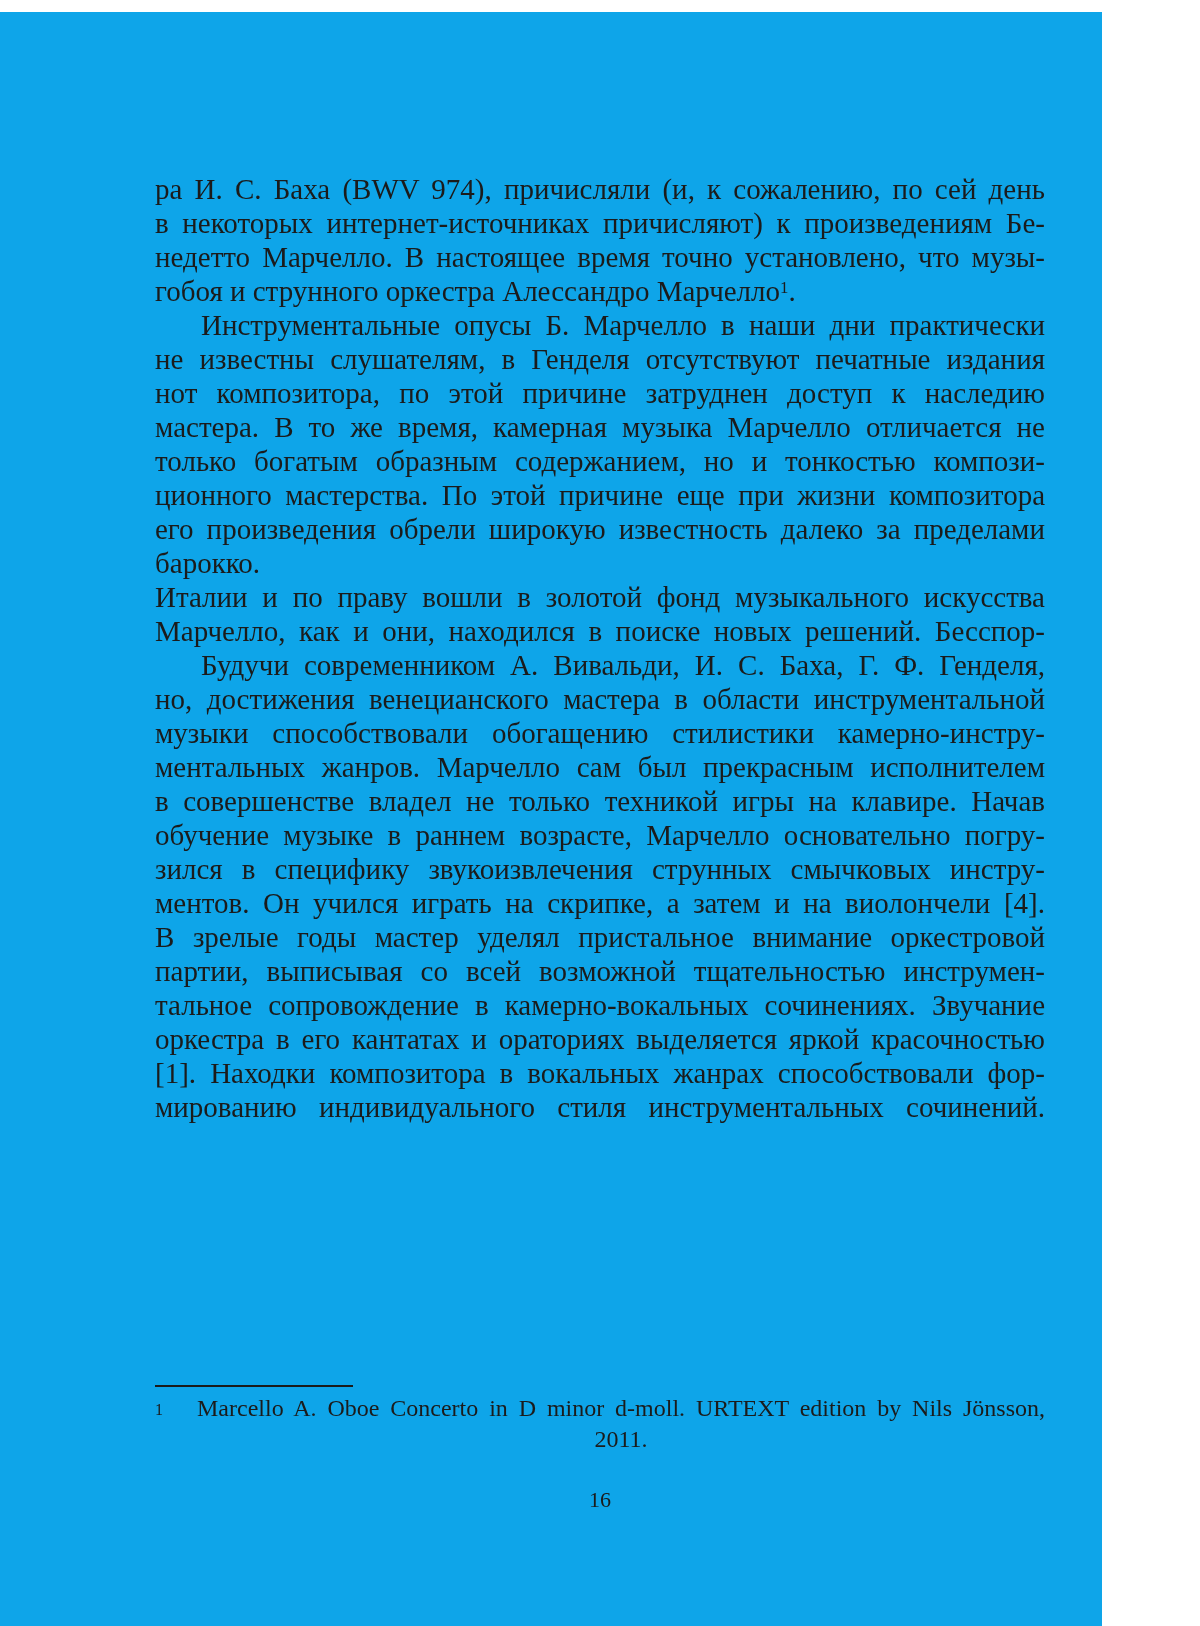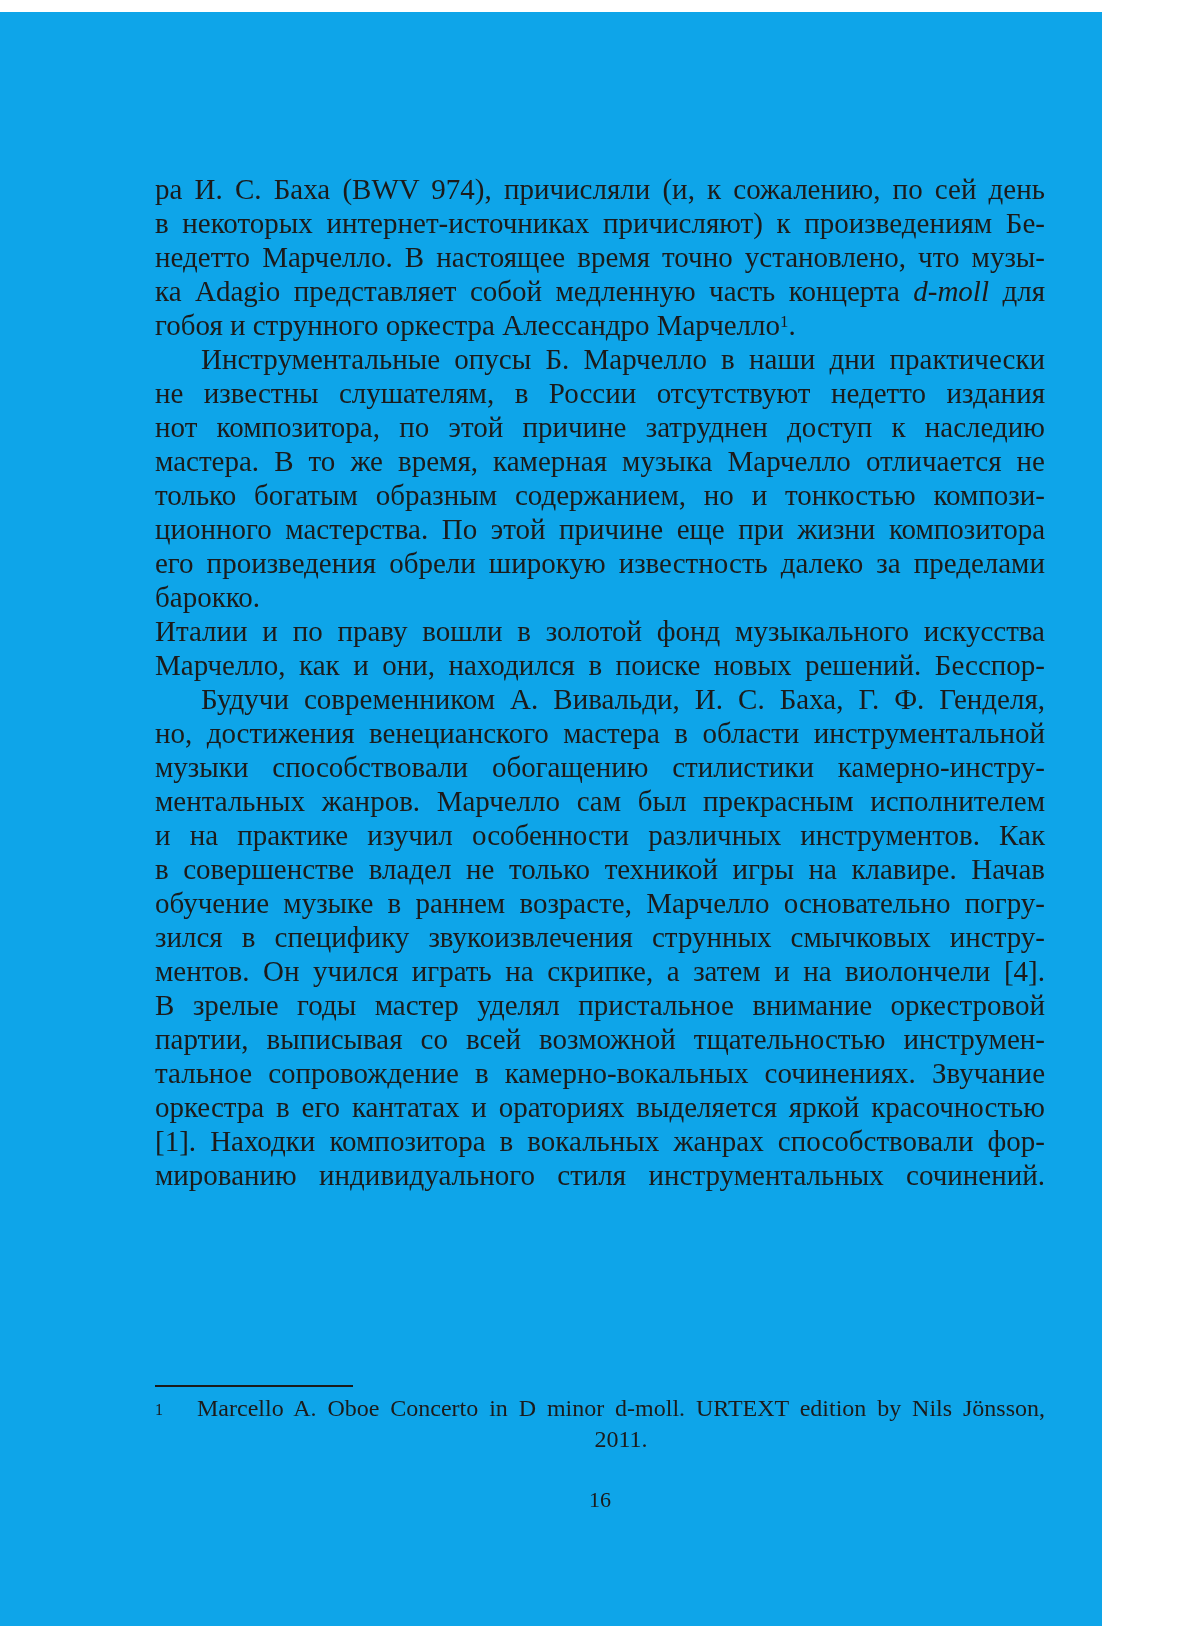--- a/index.html
+++ b/index.html
@@ -80,41 +80,39 @@
 <body>
 
 <div class="page">
 
   <main class="body-text">
 
   <div class="paragraph">
         <div class="line"><span>ра И. С. Баха (BWV 974), причисляли (и, к сожалению, по сей день</span></div>
         <div class="line"><span>в некоторых интернет-источниках причисляют) к произведениям Бе-</span></div>
         <div class="line"><span>недетто Марчелло. В настоящее время точно установлено, что музы-</span></div>
-        <div class="line"><span>ка Adagio представляет собой медленную часть концерта </span><i>d-moll</i><span> для</span></div>
         <div class="line end"><span>гобоя и струнного оркестра Алессандро Марчелло</span><sup>1</sup><span>.</span></div>
       </div>
       <div class="paragraph">
         <div class="line indent"><span>Инструментальные опусы Б. Марчелло в наши дни практически</span></div>
-        <div class="line"><span>не известны слушателям, в России отсутствуют недетто издания</span></div>
+        <div class="line"><span>не известны слушателям, в Генделя отсутствуют печатные издания</span></div>
         <div class="line"><span>нот композитора, по этой причине затруднен доступ к наследию</span></div>
         <div class="line"><span>мастера. В то же время, камерная музыка Марчелло отличается не</span></div>
         <div class="line"><span>только богатым образным содержанием, но и тонкостью компози-</span></div>
         <div class="line"><span>ционного мастерства. По этой причине еще при жизни композитора</span></div>
         <div class="line"><span>его произведения обрели широкую известность далеко за пределами</span></div>
         <div class="line end"><span>барокко.</span></div>
         <div class="line"><span>Италии и по праву вошли в золотой фонд музыкального искусства</span></div>
       </div>
       <div class="paragraph">
         <div class="line"><span>Марчелло, как и они, находился в поиске новых решений. Бесспор-</span></div>
         <div class="line indent"><span>Будучи современником А. Вивальди, И. С. Баха, Г. Ф. Генделя,</span></div>
         <div class="line"><span>но, достижения венецианского мастера в области инструментальной</span></div>
         <div class="line"><span>музыки способствовали обогащению стилистики камерно-инстру-</span></div>
         <div class="line"><span>ментальных жанров. Марчелло сам был прекрасным исполнителем</span></div>
-        <div class="line"><span>и на практике изучил особенности различных инструментов. Как</span></div>
         <div class="line"><span>в совершенстве владел не только техникой игры на клавире. Начав</span></div>
         <div class="line"><span>обучение музыке в раннем возрасте, Марчелло основательно погру-</span></div>
         <div class="line"><span>зился в специфику звукоизвлечения струнных смычковых инстру-</span></div>
         <div class="line"><span>ментов. Он учился играть на скрипке, а затем и на виолончели [4].</span></div>
         <div class="line"><span>В зрелые годы мастер уделял пристальное внимание оркестровой</span></div>
         <div class="line"><span>партии, выписывая со всей возможной тщательностью инструмен-</span></div>
         <div class="line"><span>тальное сопровождение в камерно-вокальных сочинениях. Звучание</span></div>
         <div class="line"><span>оркестра в его кантатах и ораториях выделяется яркой красочностью</span></div>
         <div class="line"><span>[1]. Находки композитора в вокальных жанрах способствовали фор-</span></div>
         <div class="line"><span>мированию индивидуального стиля инструментальных сочинений.</span></div>

